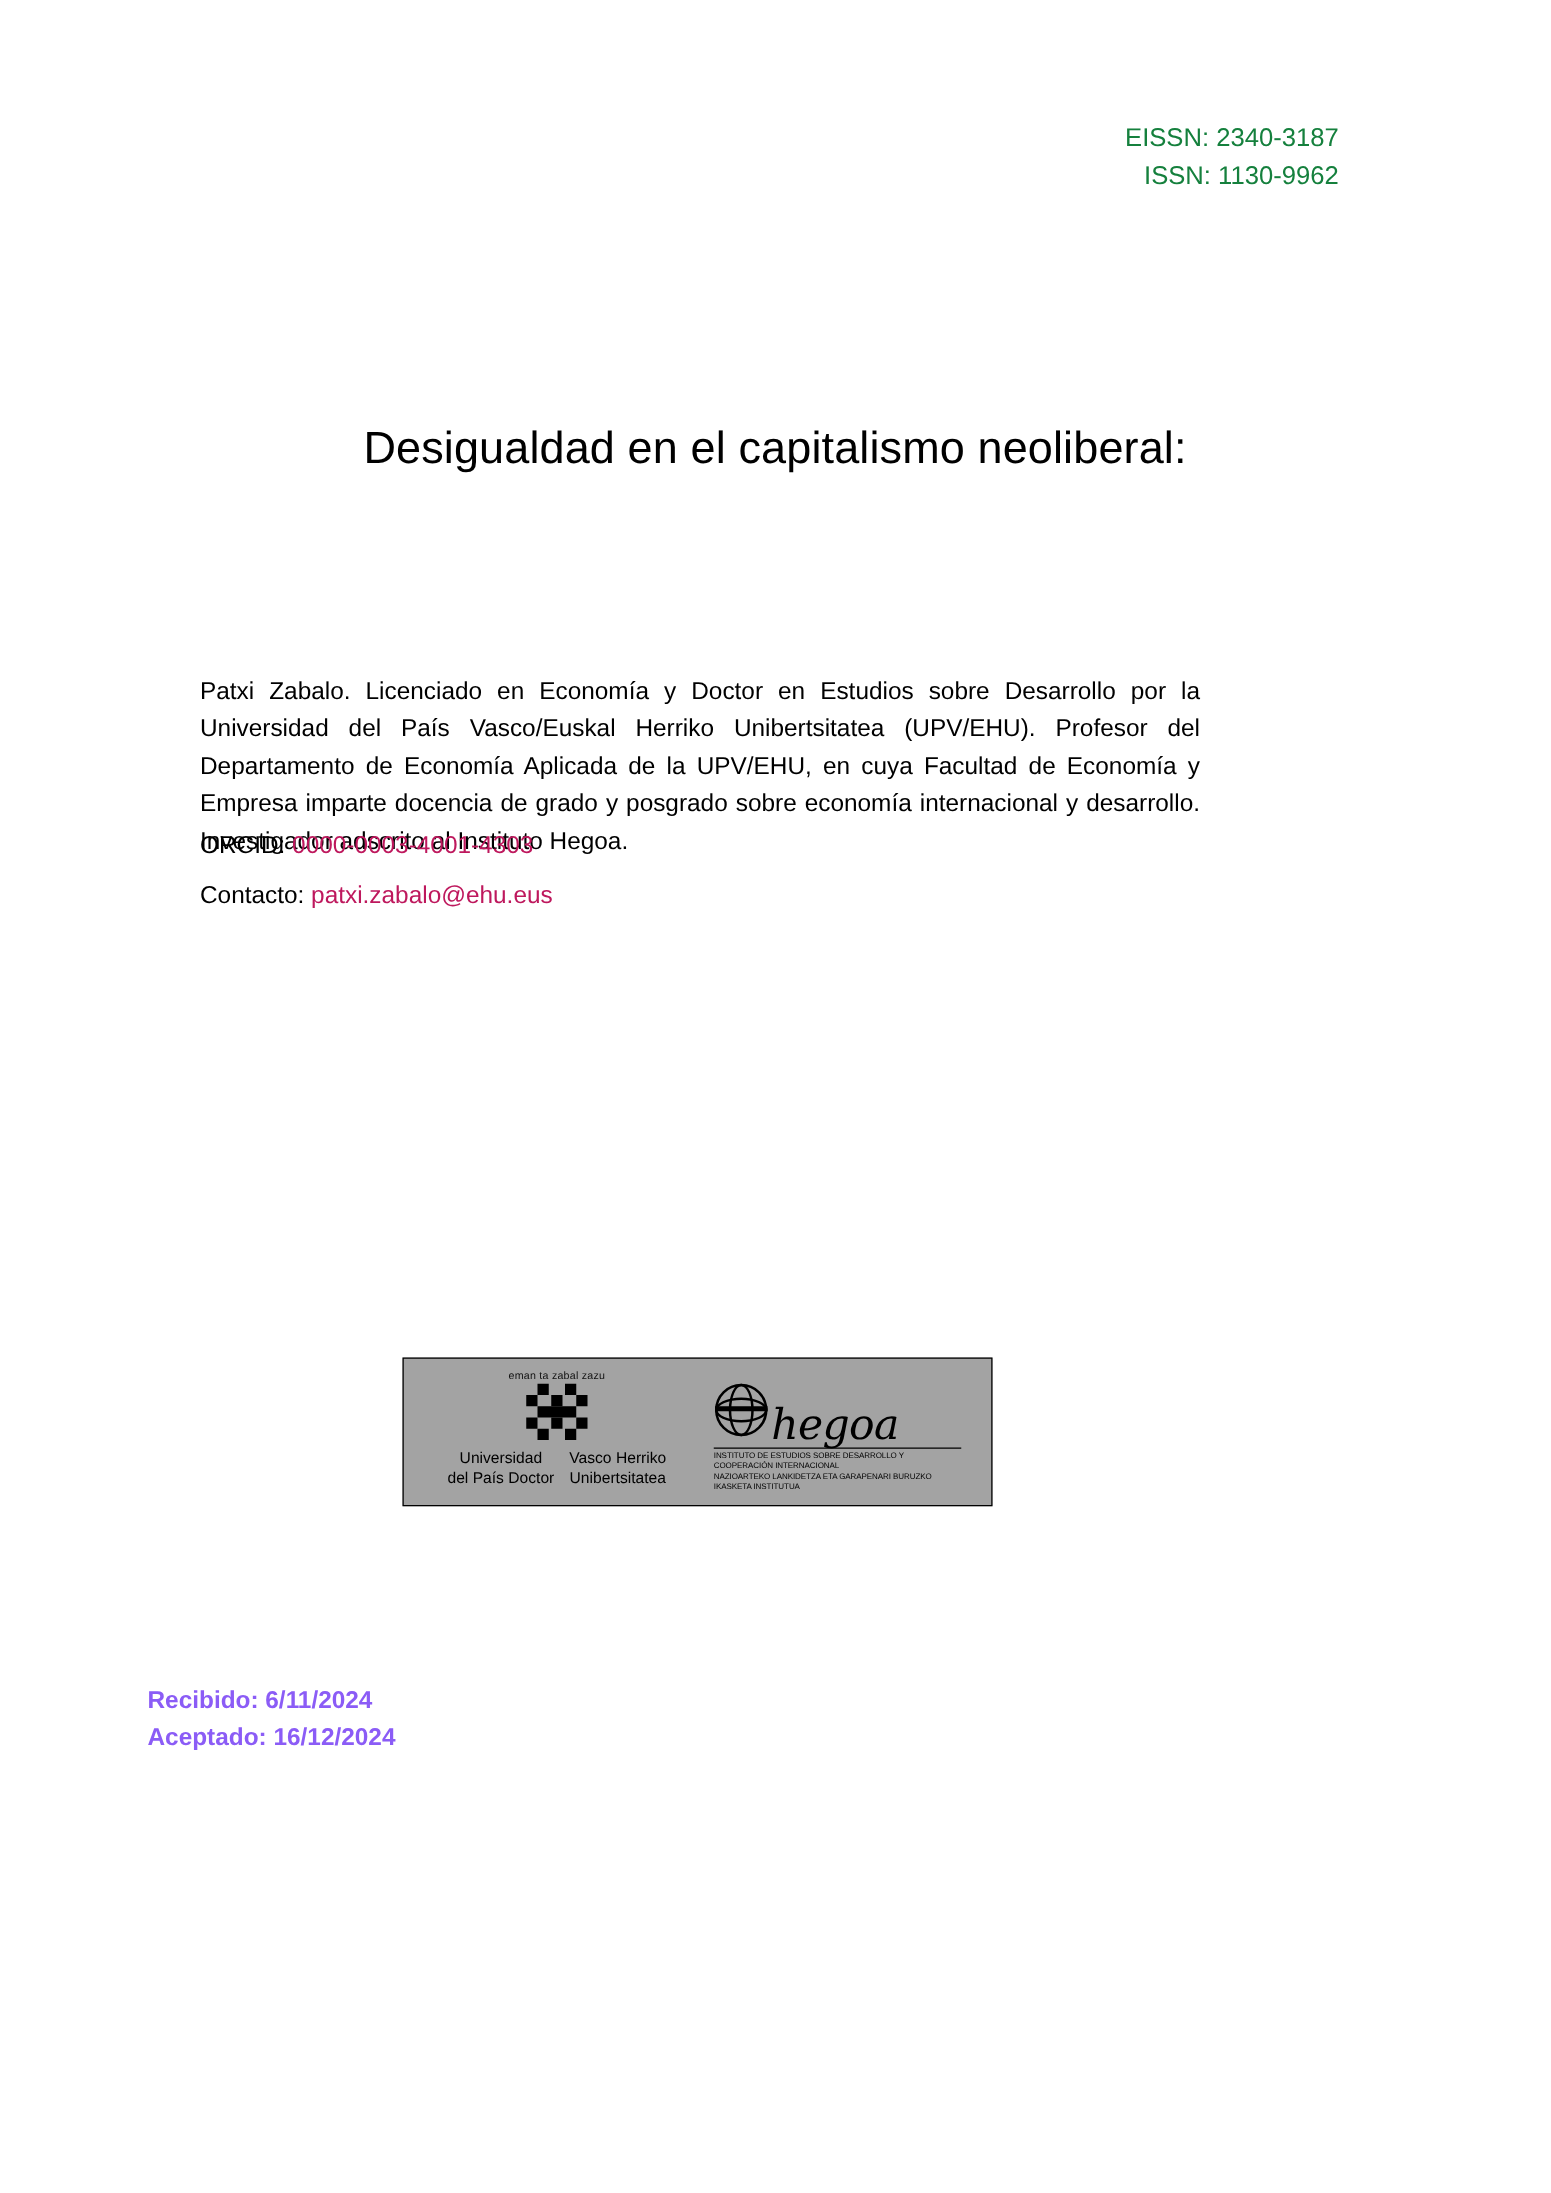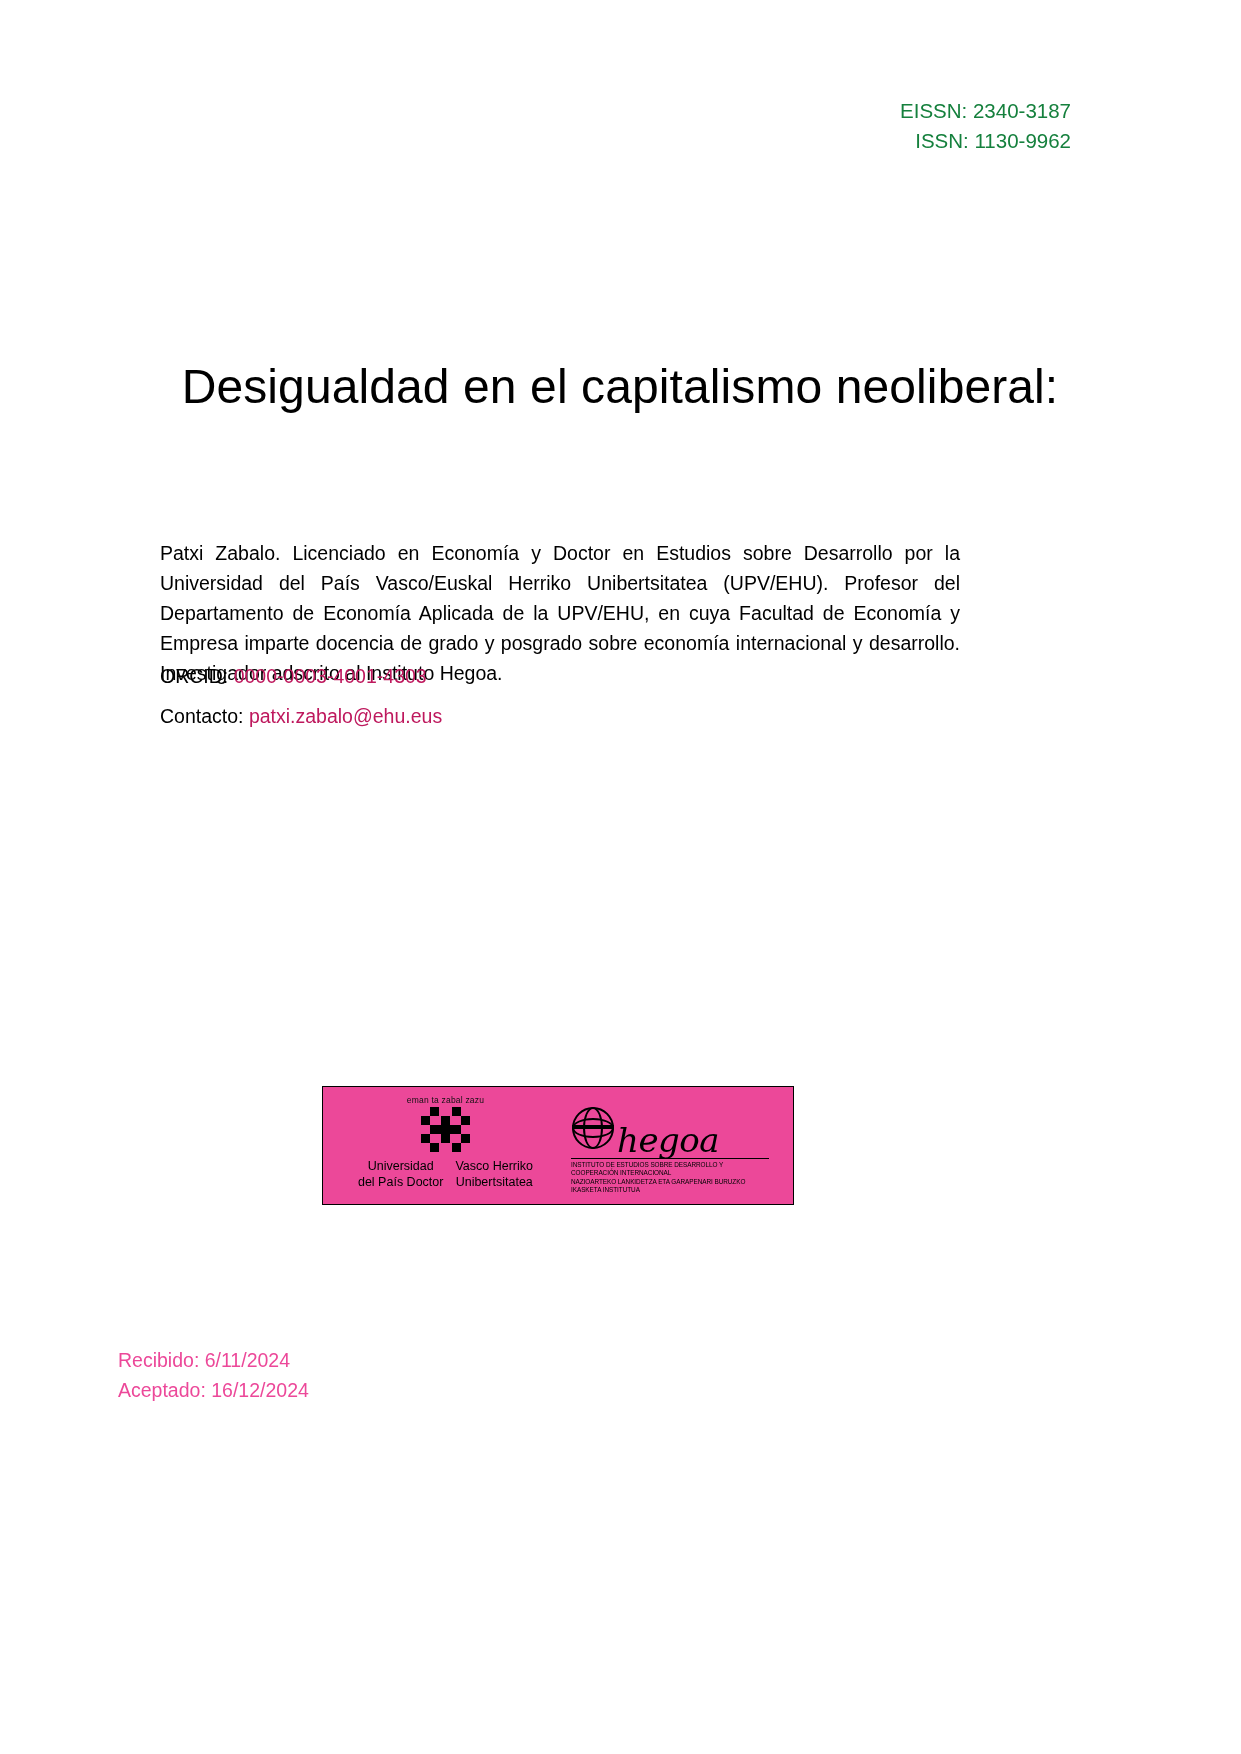--- a/index.html
+++ b/index.html
@@ -29,25 +29,25 @@
     right: 170px;
     text-align: right;
     font-size: 20.5px;
     line-height: 1.45;
     color: #15803d;
   }
 
   
   .title {
     position: absolute;
-    top: 320px;
+    top: 308px;
     left: 120px;
     width: 1000px;
     text-align: center;
-    font-size: 48px;
+    font-size: 36px;
     line-height: 1.45;
     font-weight: 400;
     color: #000000;
     letter-spacing: 0.1px;
   }
 
   
   .bio {
     position: absolute;
     top: 518px;
@@ -76,21 +76,21 @@
 
   
   .logo-box {
     position: absolute;
     top: 1086px;
     left: 322px;
     width: 472px;
     height: 119px;
     border: 1px solid #000000;
     box-sizing: border-box;
-    background: #ec4899;
+    background: #a3a3a3;
   }
 
   .upv-logo {
     position: absolute;
     left: 20px;
     top: 8px;
     width: 205px;
     text-align: center;
   }
   .upv-motto {
@@ -165,21 +165,22 @@
     width: 198px;
   }
 
   
   .dates {
     position: absolute;
     top: 1345px;
     left: 118px;
     font-size: 19.5px;
     line-height: 1.55;
-    color: #ec4899;
+    color: #8b5cf6;
+    font-weight: bold;
   }
 </style>
 </head>
 <body>
 
 <div class="page">
 
   <div class="issn-block">
     <div>EISSN: 2340-3187</div>
     <div>ISSN: 1130-9962</div>

